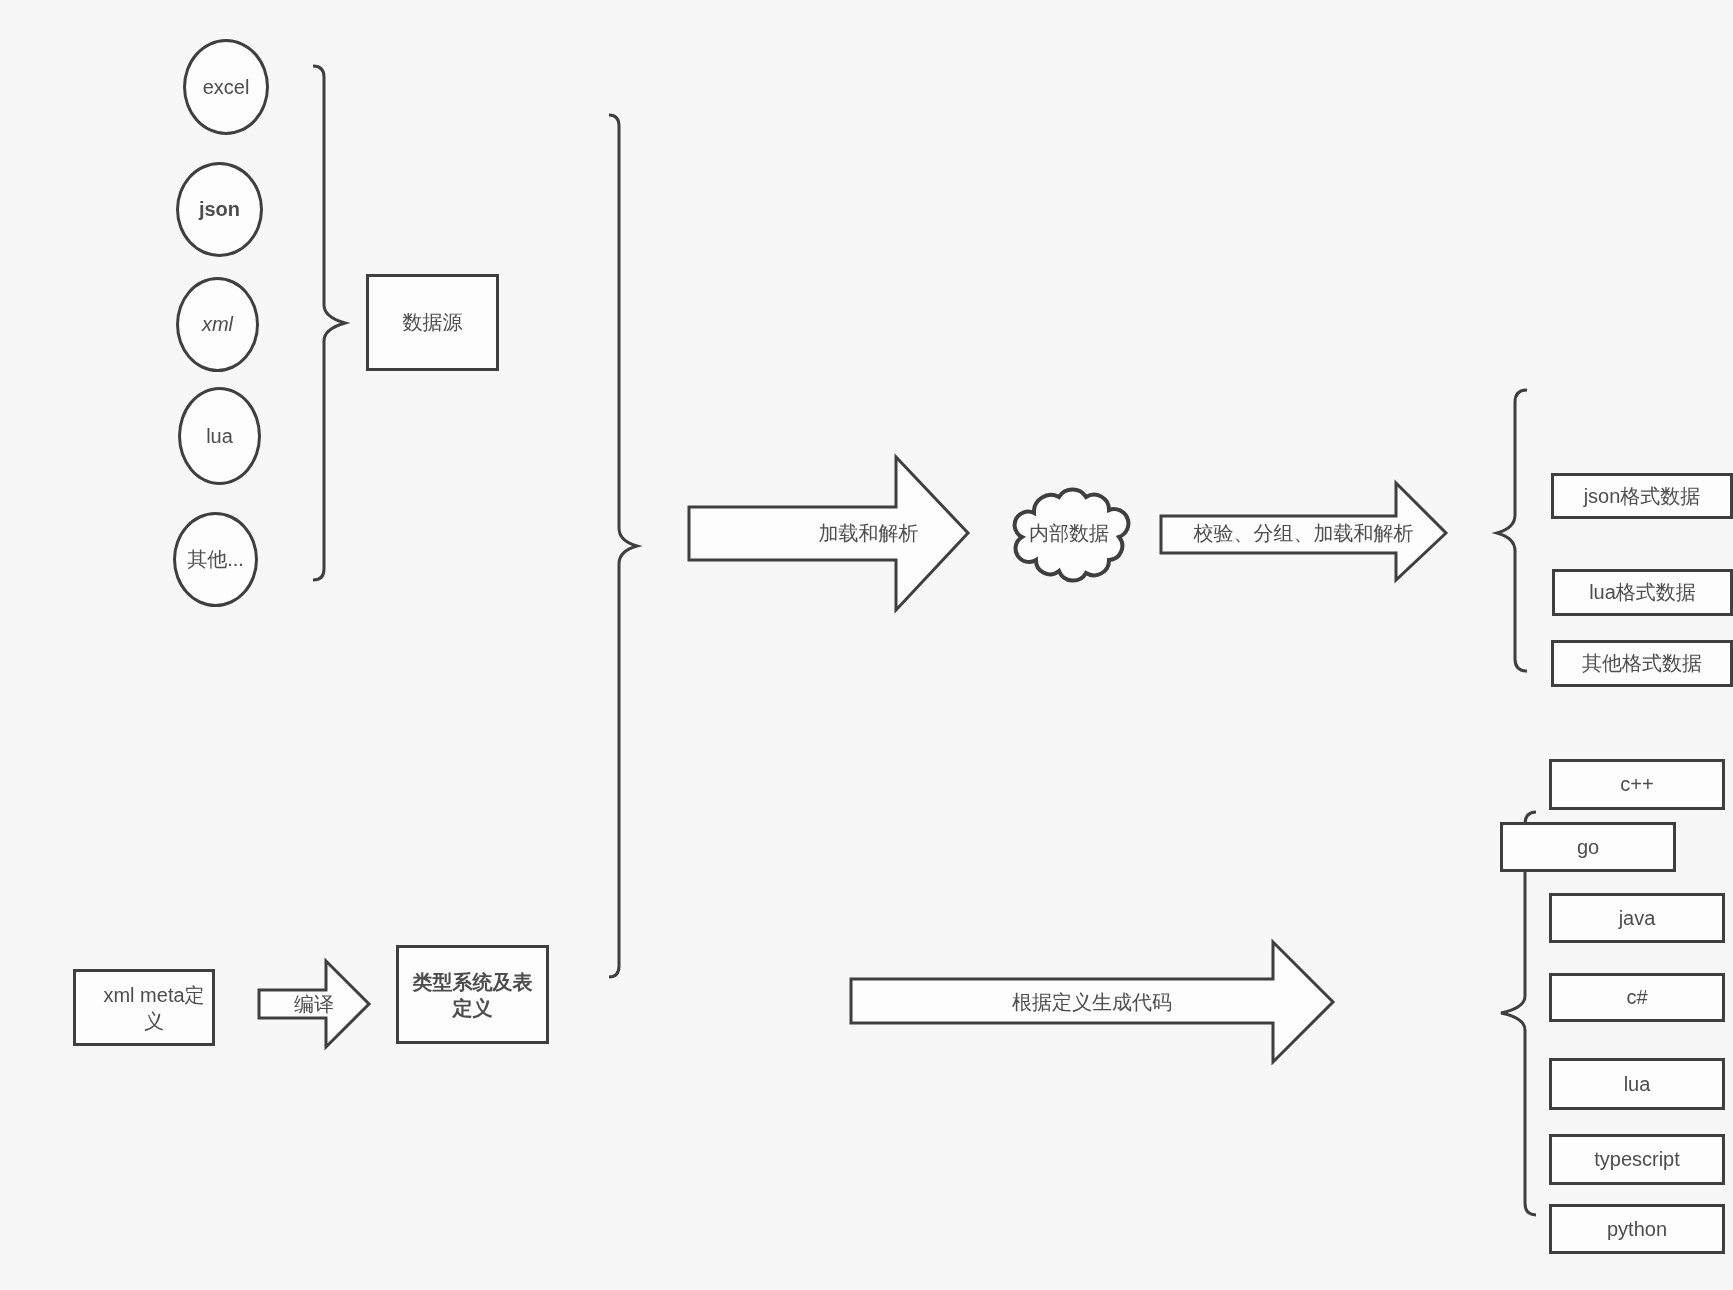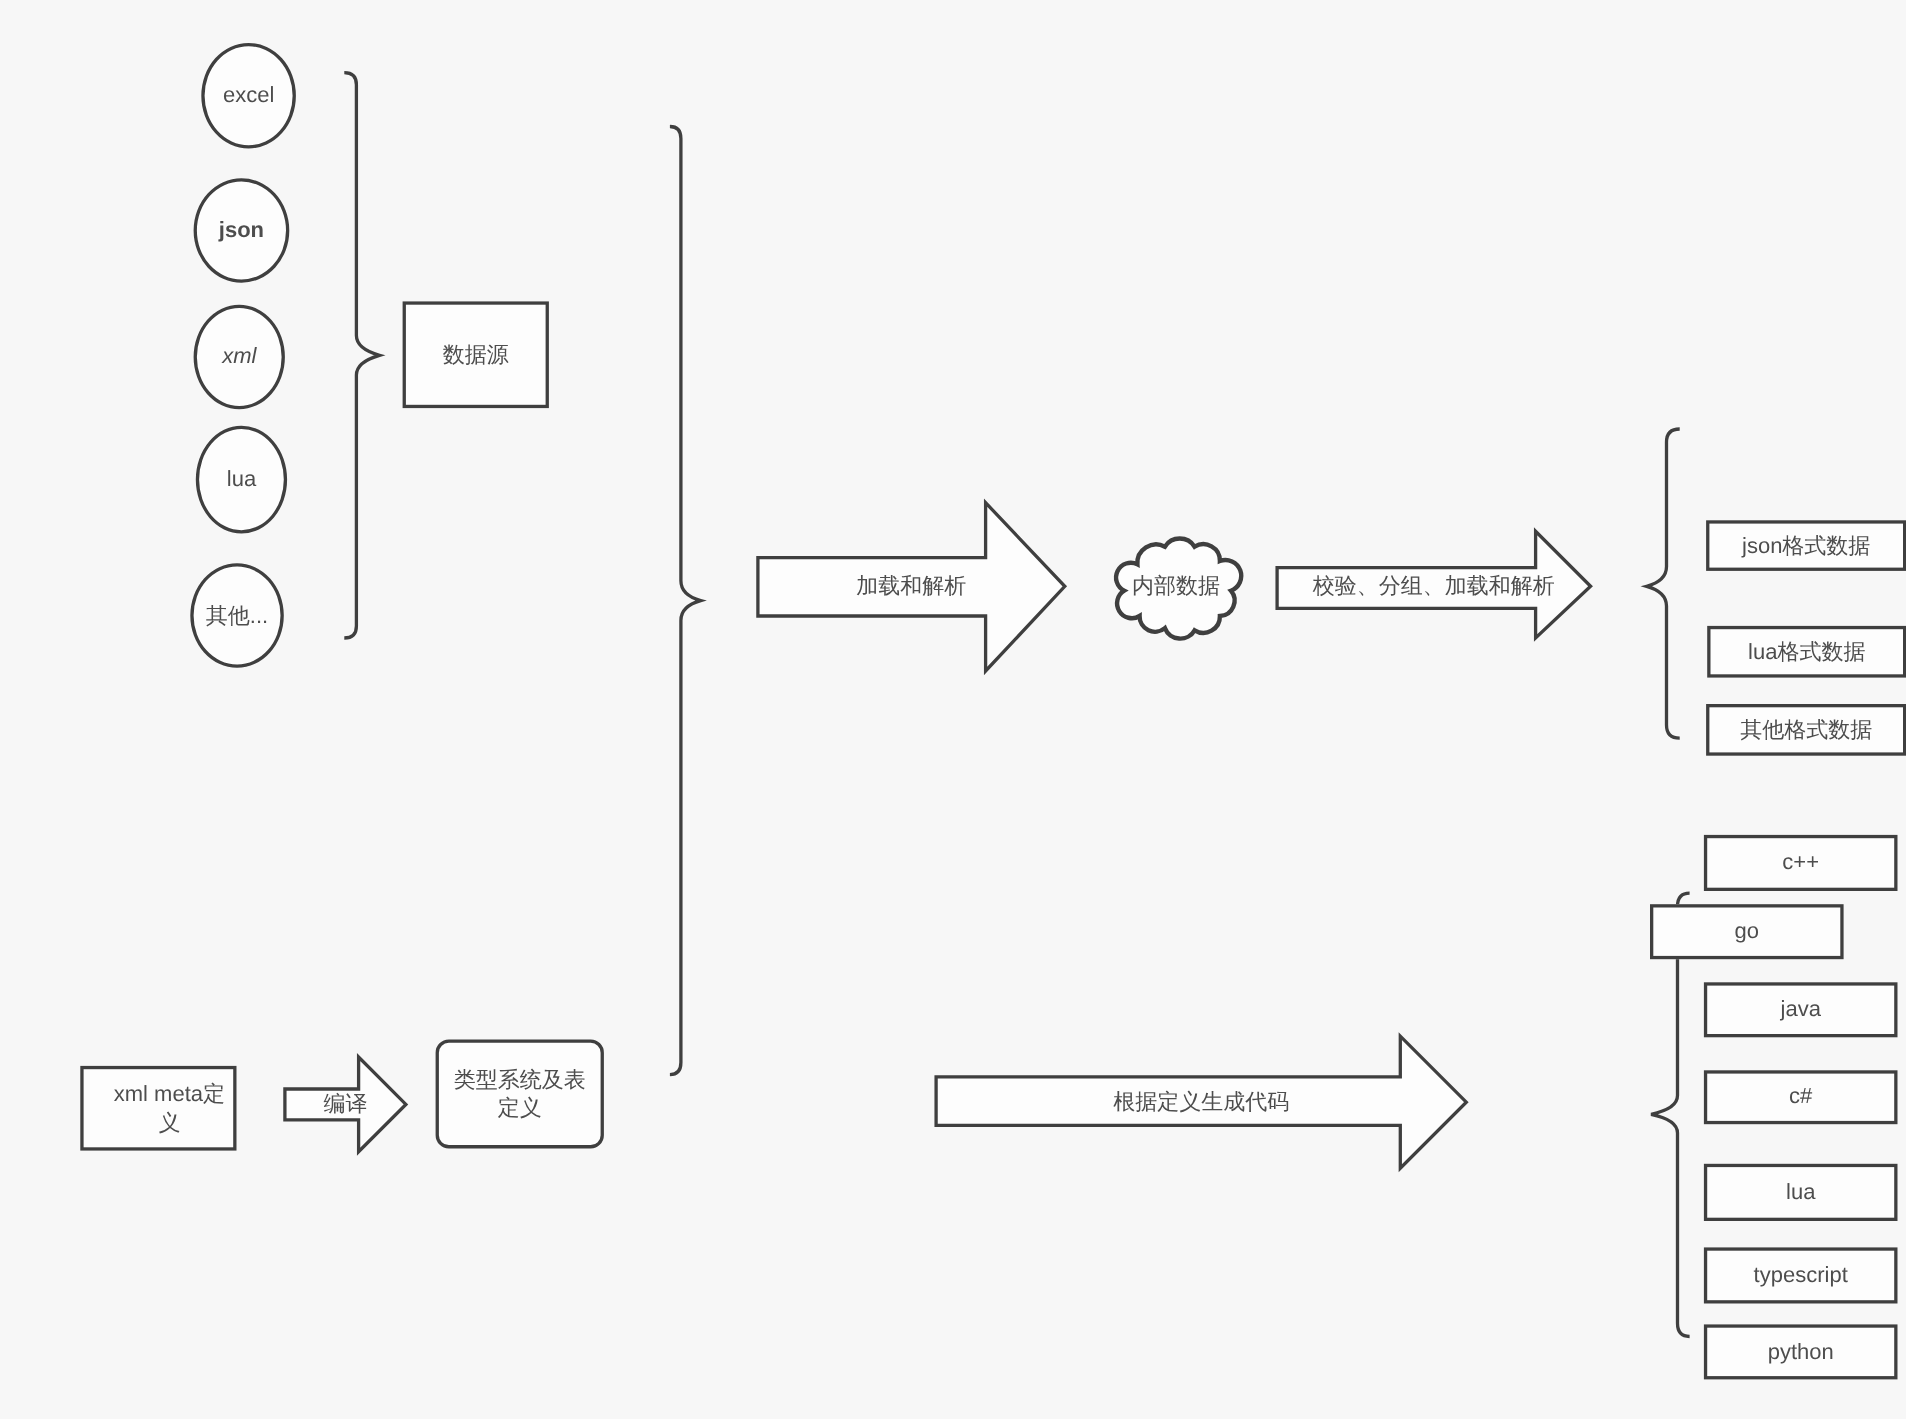--- a/index.html
+++ b/index.html
@@ -15,21 +15,21 @@
     background:var(--bg);color:var(--text);margin-left:36px;
   }
   #shapes{position:absolute;left:0;top:0;width:1733px;height:1290px;}
   .node{
     position:absolute;box-sizing:border-box;
     border:3px solid var(--stroke);background:var(--fill);
     display:flex;align-items:center;justify-content:center;
     text-align:center;font-size:20px;color:var(--text);
   }
   .ellipse{border-radius:50%;}
-  .rounded{border-radius:12px;}
+  .rounded{border-radius:0;font-weight:bold;}
   .twoline{flex-direction:column;line-height:26px;}
   .lbl{
     position:absolute;display:flex;align-items:center;justify-content:center;
     text-align:center;font-size:20px;line-height:24px;color:var(--text);
     white-space:nowrap;pointer-events:none;
   }
   .shape-line{fill:none;stroke:var(--stroke);stroke-width:3;}
   .shape-solid{fill:var(--fill);stroke:var(--stroke);stroke-width:3;stroke-linejoin:miter;}
   .cloud{fill:var(--fill);stroke:var(--stroke);stroke-width:4;}
 </style>
@@ -82,21 +82,21 @@
     <span>lua</span>
   </div>
   <div class="node ellipse" style="left:137px;top:512px;width:85px;height:95px;">
     <span>其他...</span>
   </div>
 
   <div class="node" style="left:330px;top:274px;width:133px;height:97px;">
     <span>数据源</span>
   </div>
 
-  <div class="lbl" style="left:653px;top:521px;width:279px;height:24px;">加载和解析</div>
+  <div class="lbl" style="left:653px;top:521px;width:279px;height:24px;padding-left:40px;">加载和解析</div>
   <div class="lbl" style="left:978px;top:521px;width:110px;height:24px;">内部数据</div>
   <div class="lbl" style="left:1125px;top:521px;width:285px;height:24px;">校验、分组、加载和解析</div>
   <div class="lbl" style="left:223px;top:992px;width:110px;height:24px;">编译</div>
   <div class="lbl" style="left:815px;top:990px;width:482px;height:24px;">根据定义生成代码</div>
 
   <div class="node" style="left:1515px;top:473px;width:182px;height:46px;">
     <span>json格式数据</span>
   </div>
   <div class="node" style="left:1516px;top:569px;width:181px;height:47px;">
     <span>lua格式数据</span>

